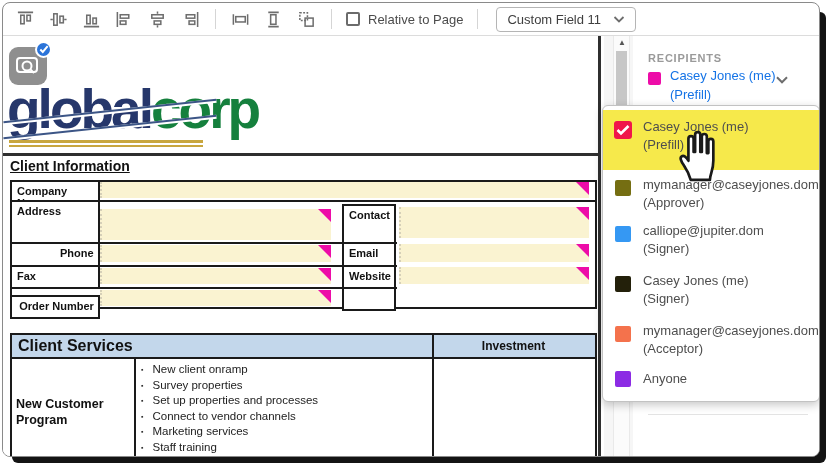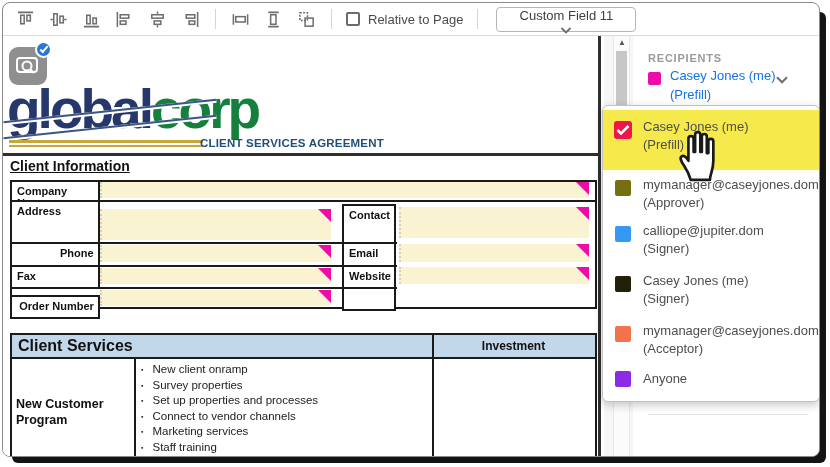--- a/index.html
+++ b/index.html
@@ -10,21 +10,21 @@
 
   
   .toolbar{height:33px;border-bottom:1px solid #dcdcdc;display:flex;align-items:center;padding:0 6px;}
   .tbtn{width:33px;height:26px;display:flex;align-items:center;justify-content:center;cursor:pointer;}
   .tbtn svg{stroke:#6e6e6e;fill:none;stroke-width:1.6;}
   .tsep{width:1px;height:20px;background:#d5d5d5;margin:0 8px;}
   .cbwrap{display:flex;align-items:center;gap:8px;margin:0 6px;}
   .cbox{width:14px;height:14px;border:2px solid #6b6b6b;border-radius:2px;background:#fff;}
   .cblabel{font-size:13px;color:#4b4b4b;white-space:nowrap;}
   .select{margin-left:10px;width:140px;height:25px;border:1px solid #b5b5b5;border-radius:4px;
-    display:flex;align-items:center;justify-content:space-between;padding:0 10px;font-size:13px;color:#3f3f3f;cursor:pointer;flex-direction:column;}
+    display:flex;align-items:center;justify-content:space-between;padding:0 10px;font-size:13px;color:#3f3f3f;cursor:pointer;}
   .chev svg{stroke:#6e6e6e;fill:none;stroke-width:1.8;}
 
   
   .main{position:relative;height:420px;}
   .doc{position:absolute;left:0;top:0;width:598px;height:100%;border-right:3px solid #2f2f2f;background:#fff;overflow:hidden;}
   .gutter{position:absolute;left:601px;top:0;width:29px;height:100%;background:#f6f6f6;}
   .vtrack{position:absolute;left:9px;top:0;width:17px;height:100%;background:#fbfbfb;border-left:1px solid #e9e9e9;border-right:1px solid #e9e9e9;}
   .uparr{position:absolute;left:3px;top:2px;width:10px;height:10px;color:#555;font-size:8px;line-height:10px;text-align:center;cursor:pointer;}
   .uparr::before{content:"▲";}
   .vthumb{position:absolute;left:2px;top:15px;width:11px;height:165px;background:#c7c7c7;cursor:pointer;}
@@ -192,21 +192,20 @@
       </div>
 
       <div class="logo">
         <span class="lg1">global</span><span class="lg2">corp</span>
         <div class="swoosh s1"></div>
         <div class="swoosh s2"></div>
         <div class="gold g1"></div>
         <div class="gold g2"></div>
       </div>
 
-      <div class="doc-title">CLIENT SERVICES AGREEMENT</div>
       <div class="rule"></div>
       <div class="ci-head">Client Information</div>
 
       <div class="t1"></div>
       <div class="hl" style="left:7px;top:164px;width:587px;"></div>
       <div class="hl" style="left:7px;top:206px;width:387px;"></div>
       <div class="hl" style="left:7px;top:229px;width:387px;"></div>
       <div class="hl" style="left:7px;top:251px;width:387px;"></div>
 
       <div class="lc" style="top:144px;height:22px;">Company Name</div>

